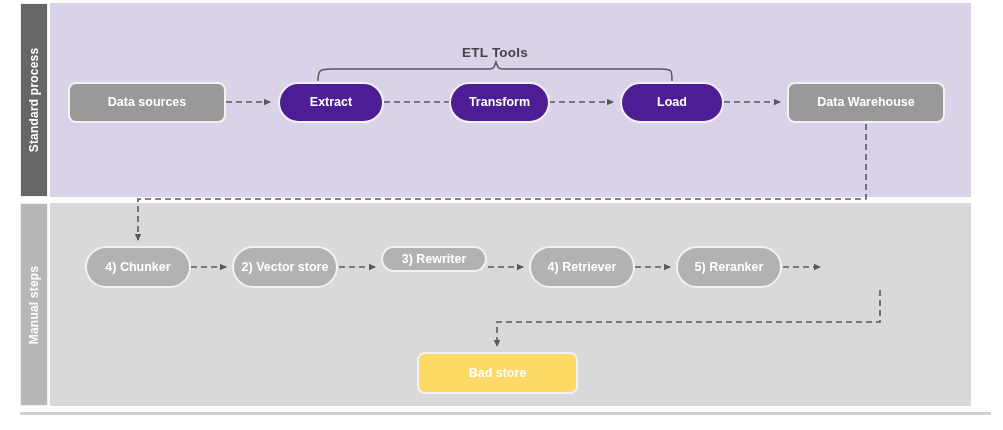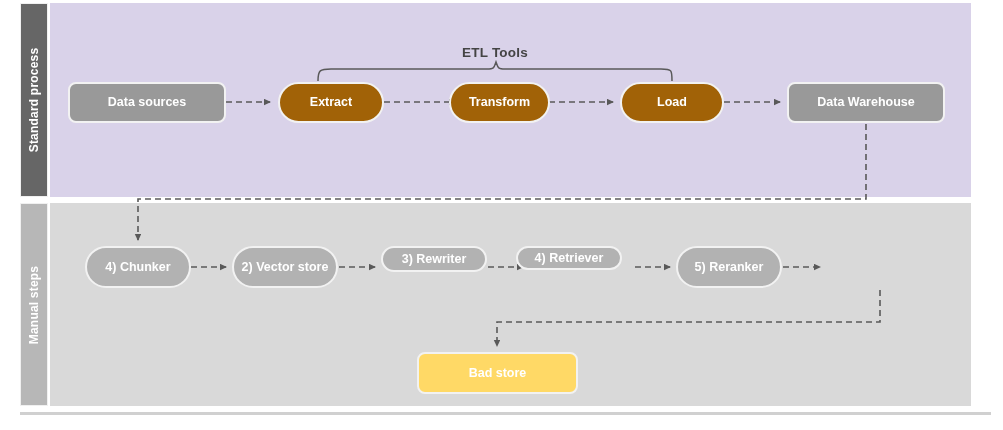--- a/index.html
+++ b/index.html
@@ -61,21 +61,21 @@
     font-weight: bold;
     font-size: 12.5px;
     line-height: 1.15;
     padding: 0 6px;
     border: 2px solid #f2f2f2;
   }
   .node.rect { border-radius: 8px; text-align: right; }
   .node.pill { border-radius: 999px; }
   .node.gray    { background: #999999; }
   .node.graylt  { background: #b2b2b2; }
-  .node.magenta { background: #a16207; }
+  .node.magenta { background: #4c1d95; }
   .node.yellow  { background: #ffd966; }
 
   
   #wires {
     position: absolute;
     left: 0; top: 0;
     width: 1003px; height: 430px;
     pointer-events: none;
   }
 
@@ -139,19 +139,19 @@
 
   <div class="node rect gray" style="left:68px;  top:82px;  width:158px; height:41px;">Data sources</div>
   <div class="node pill magenta" style="left:278px; top:82px;  width:106px; height:41px;">Extract</div>
   <div class="node pill magenta" style="left:449px; top:82px;  width:101px; height:41px;">Transform</div>
   <div class="node pill magenta" style="left:620px; top:82px;  width:104px; height:41px;">Load</div>
   <div class="node rect gray" style="left:787px; top:82px;  width:158px; height:41px;">Data Warehouse</div>
 
   <div class="node pill graylt" style="left:85px;  top:246px; width:106px; height:42px;">4) Chunker</div>
   <div class="node pill graylt" style="left:232px; top:246px; width:106px; height:42px;">2) Vector store</div>
   <div class="node pill graylt" style="left:381px; top:246px; width:106px; height:26px;">3) Rewriter</div>
-  <div class="node pill graylt" style="left:516px; top:246px; width:106px; height:24px;">4) Retriever</div>
+  <div class="node pill graylt" style="left:529px; top:246px; width:106px; height:42px;">4) Retriever</div>
   <div class="node pill graylt" style="left:676px; top:246px; width:106px; height:42px;text-align:right;">5) Reranker</div>
 
   <div class="node rect yellow" style="left:417px; top:352px; width:161px; height:42px;">Bad store</div>
 
   <div id="bottom-rule"></div>
 </div>
 
 </body></html>

